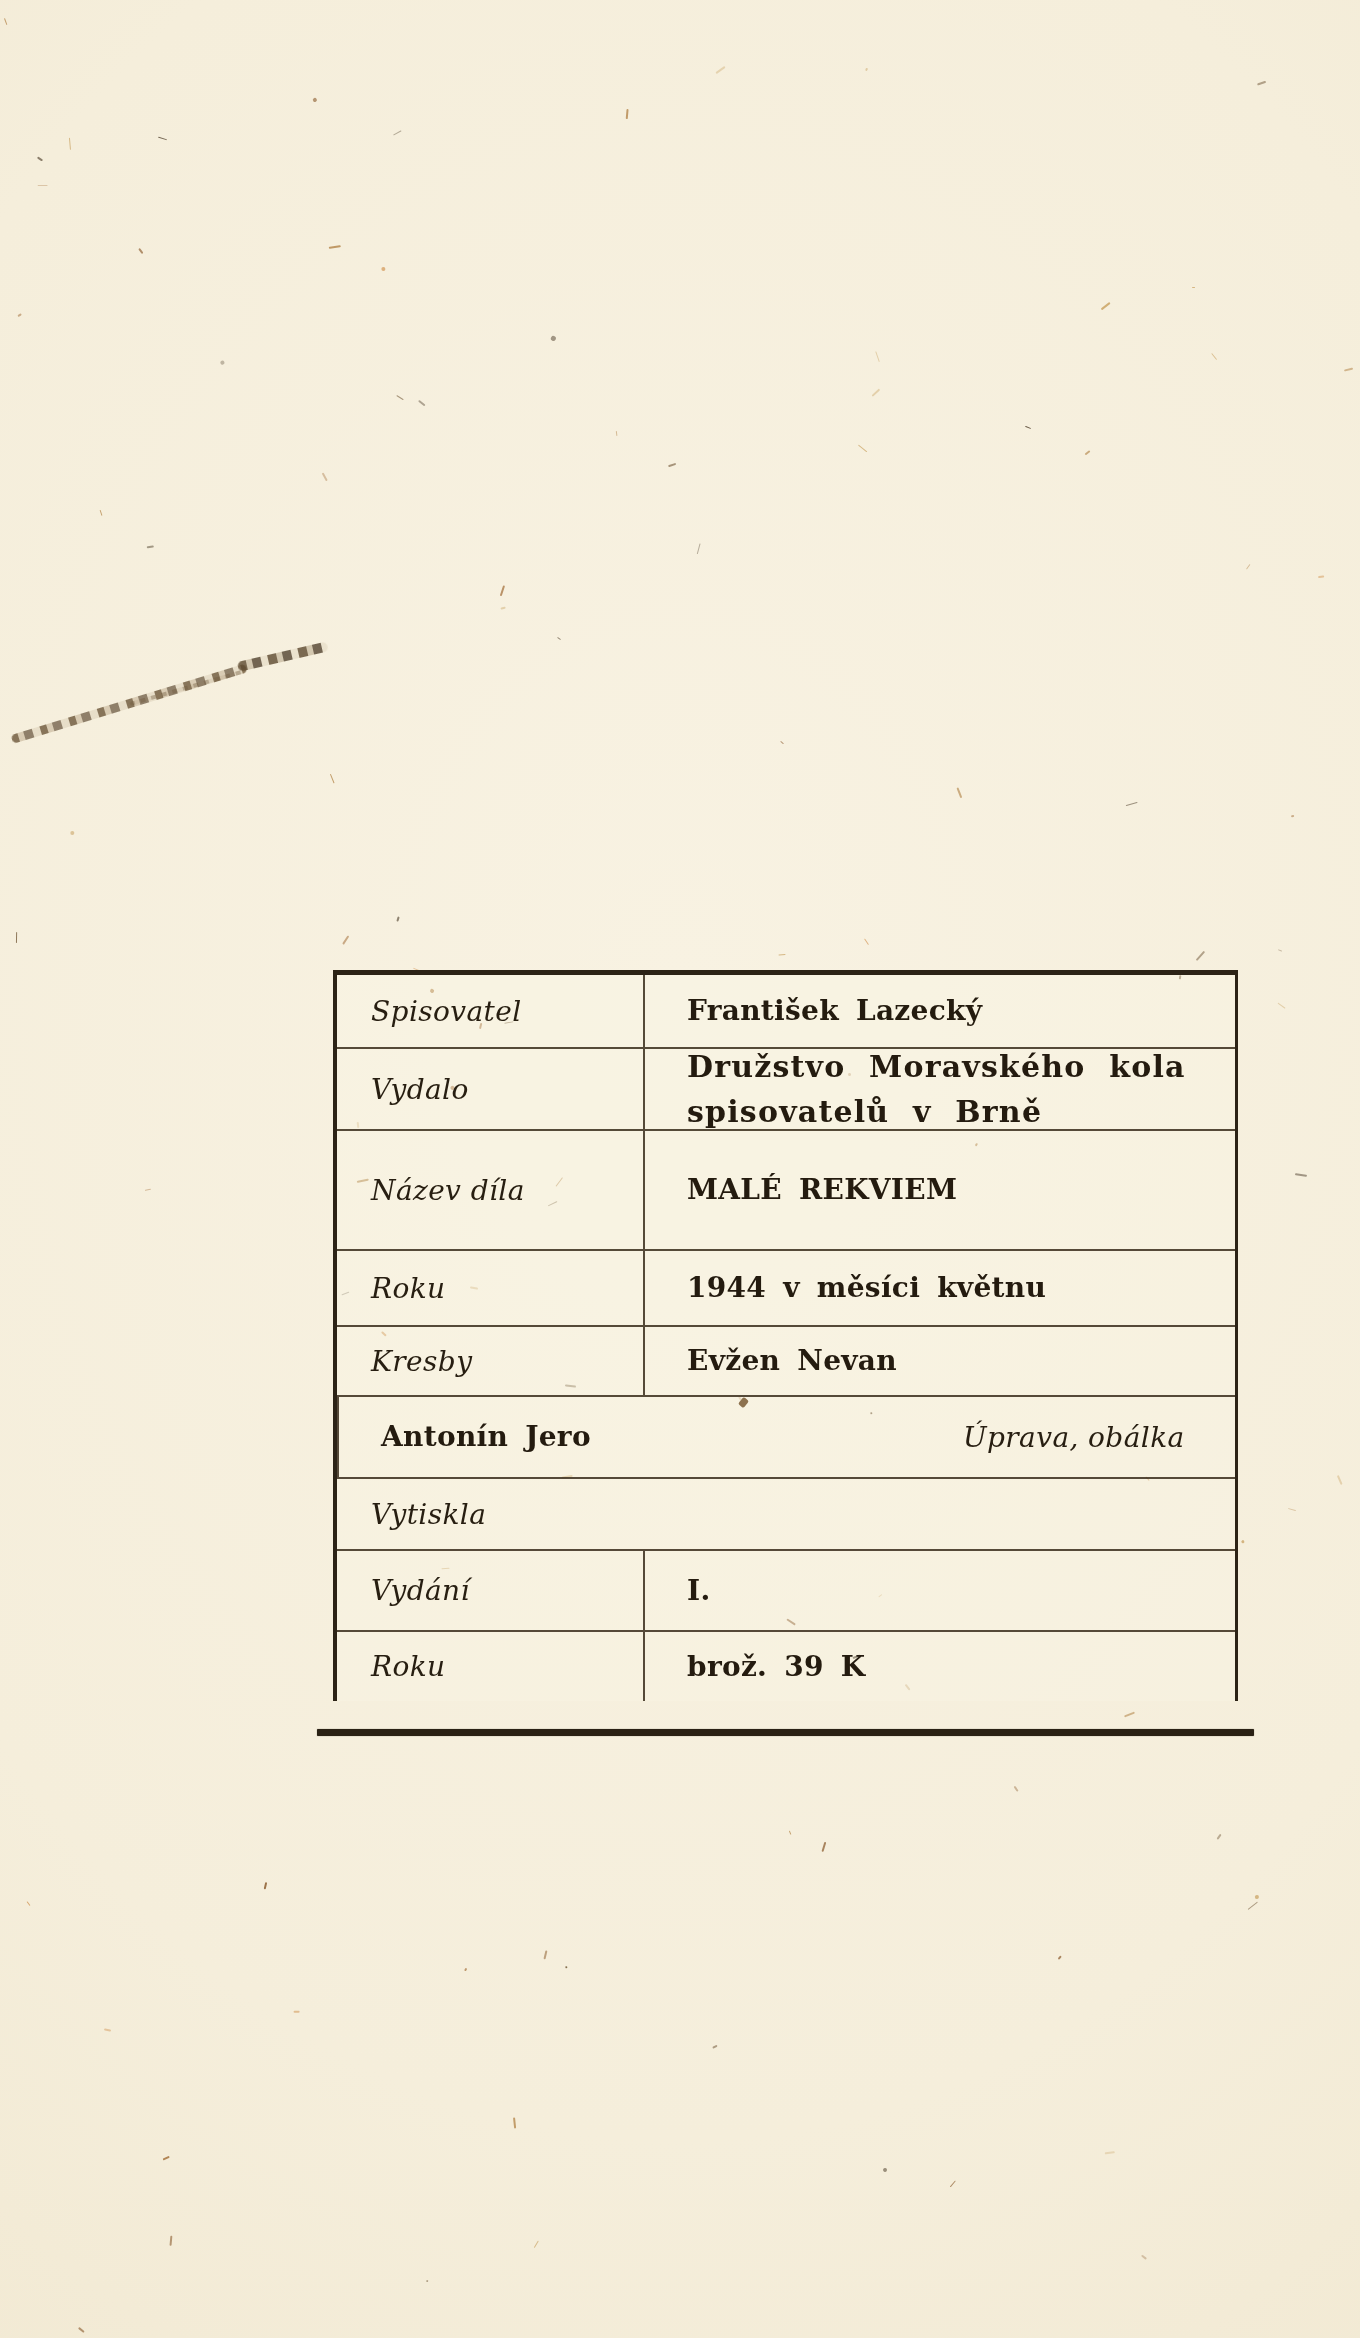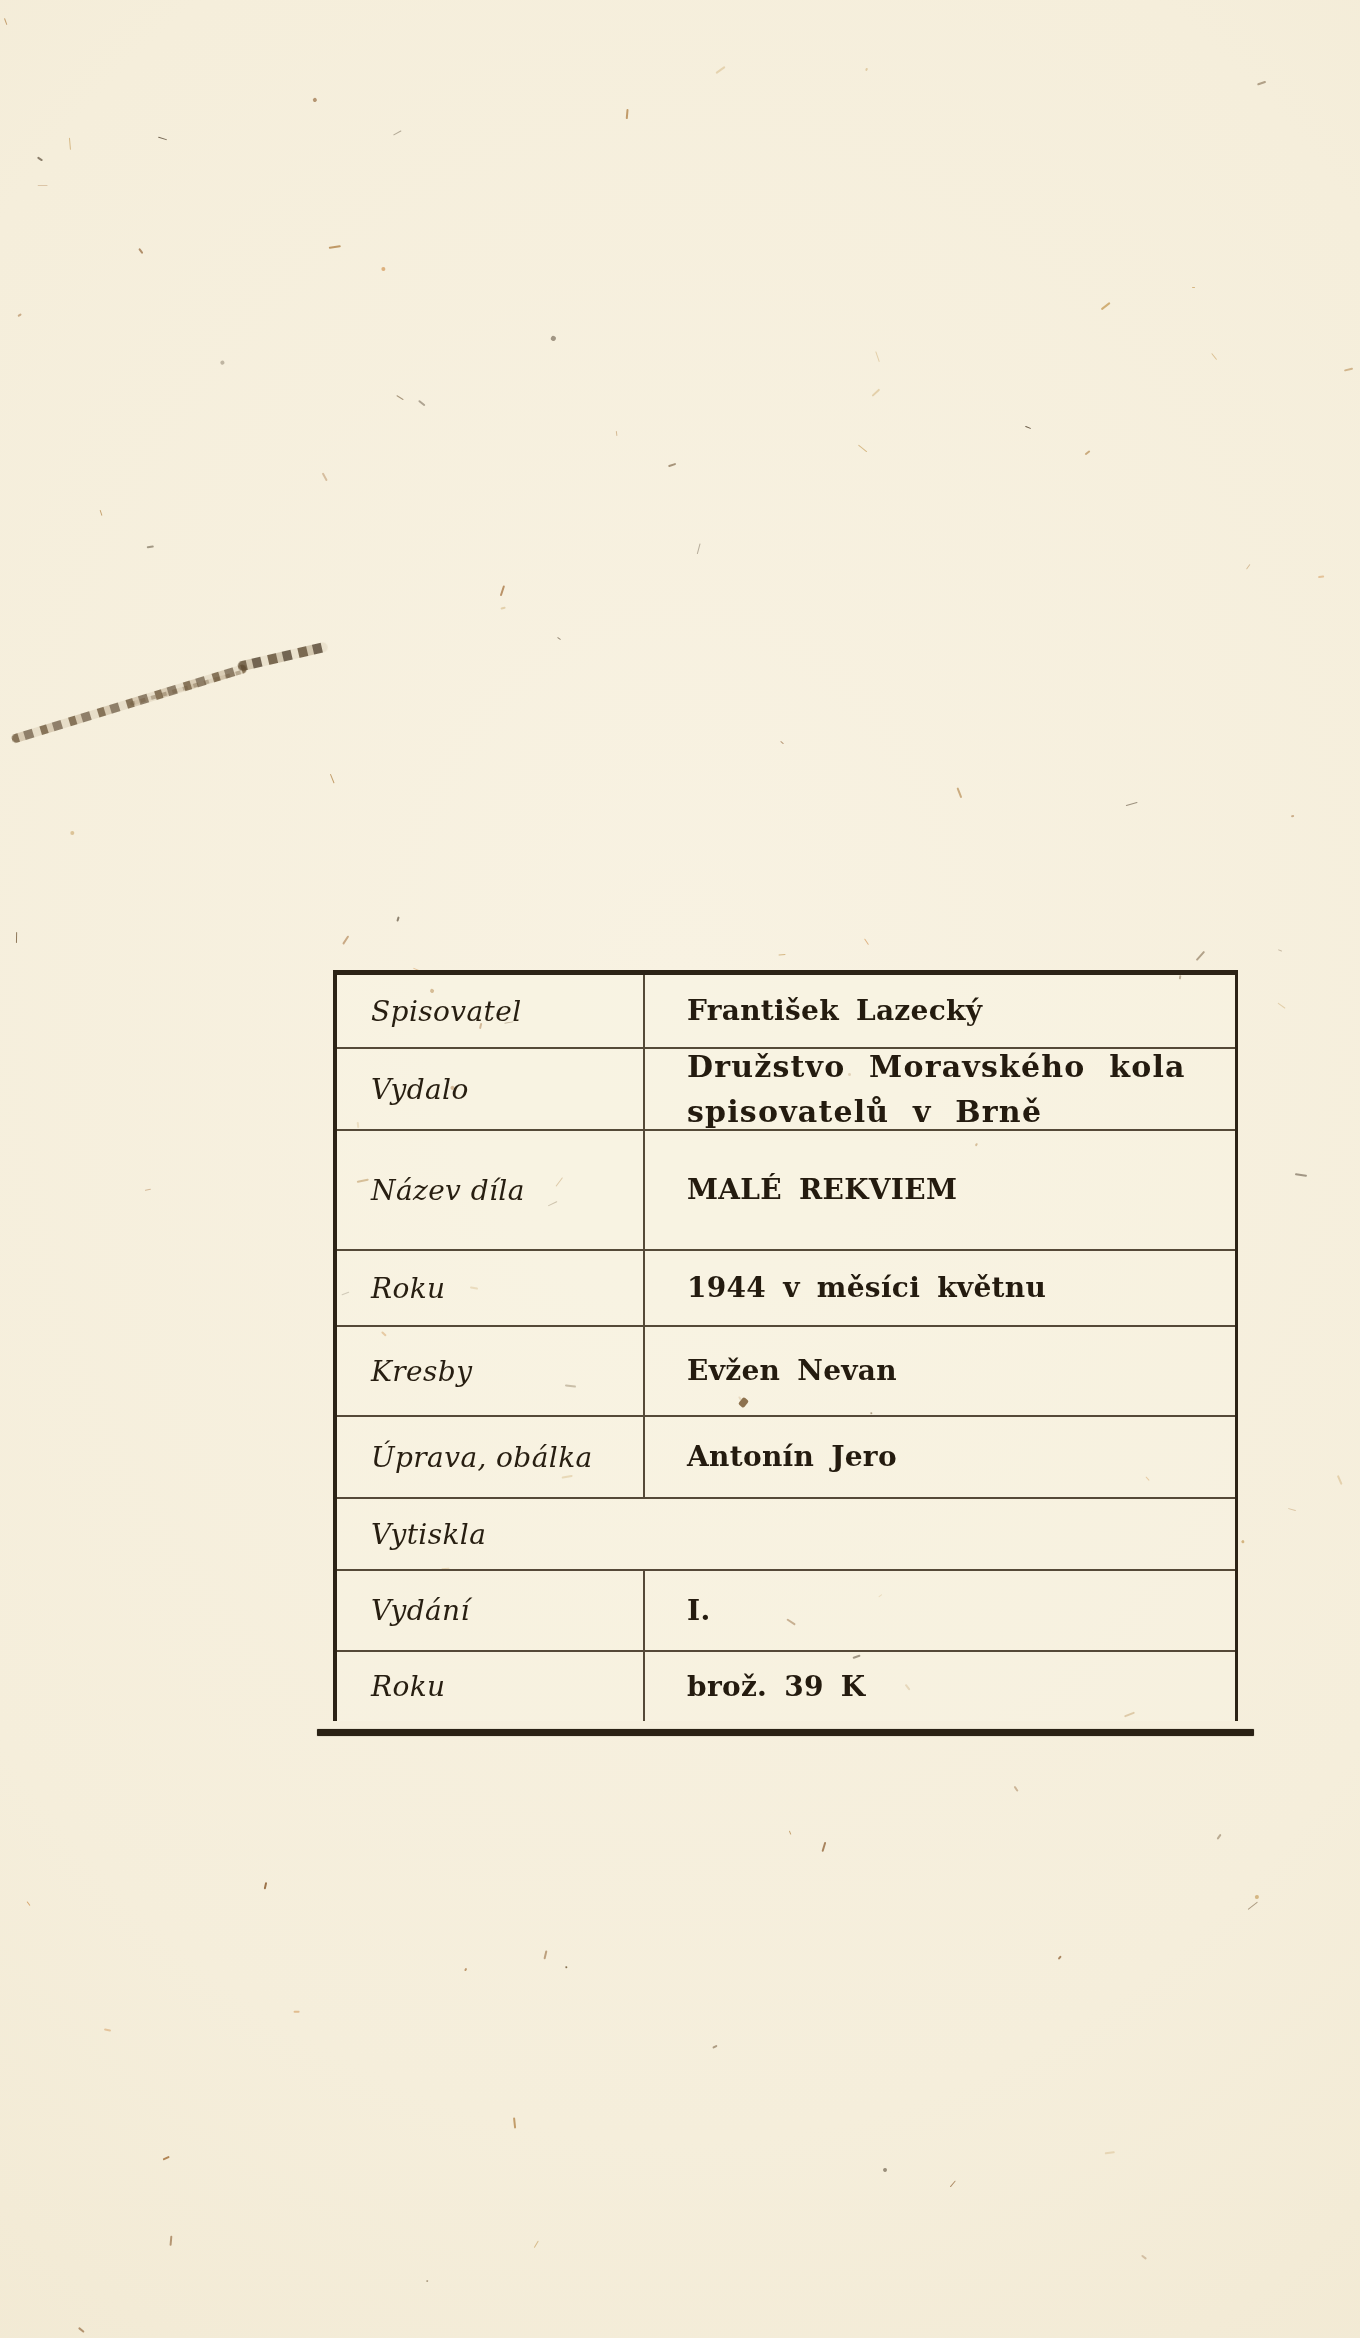--- a/index.html
+++ b/index.html
@@ -45,21 +45,21 @@
     border-left:4px solid #2c2316;
     border-right:3px solid #2c2316;
     box-sizing:border-box;
     background:rgba(250,245,230,.35);
   }
   .row{display:flex;box-sizing:border-box;border-bottom:2px solid rgba(56,44,26,.85);}
   .row:nth-child(1){height:74px;}
   .row:nth-child(2){height:82px;}
   .row:nth-child(3){height:120px;}
   .row:nth-child(4){height:76px;}
-  .row:nth-child(5){height:90px;}
+  .row:nth-child(5){height:70px;}
   .row:nth-child(6){height:82px;}
   .row:nth-child(7){height:72px;}
   .row:nth-child(8){height:81px;}
   .row:nth-child(9){height:69px;border-bottom:none;}
   .cell{display:flex;align-items:center;box-sizing:border-box;}
   .label{
     width:306px;flex:0 0 306px;padding-left:34px;
     font-style:italic;font-weight:400;font-size:28px;
     color:#271e11;letter-spacing:.4px;
   }
@@ -223,22 +223,22 @@
     </div>
     <div class="row">
       <div class="cell label">Roku</div>
       <div class="cell value">1944 v měsíci květnu</div>
     </div>
     <div class="row">
       <div class="cell label">Kresby</div>
       <div class="cell value">Evžen Nevan</div>
     </div>
     <div class="row">
+      <div class="cell value">Antonín Jero</div>
       <div class="cell label">Úprava, obálka</div>
-      <div class="cell value">Antonín Jero</div>
     </div>
     <div class="row">
       <div class="cell label">Vytiskla</div>
     </div>
     <div class="row">
       <div class="cell label">Vydání</div>
       <div class="cell value">I.</div>
     </div>
     <div class="row">
       <div class="cell label">Roku</div>

